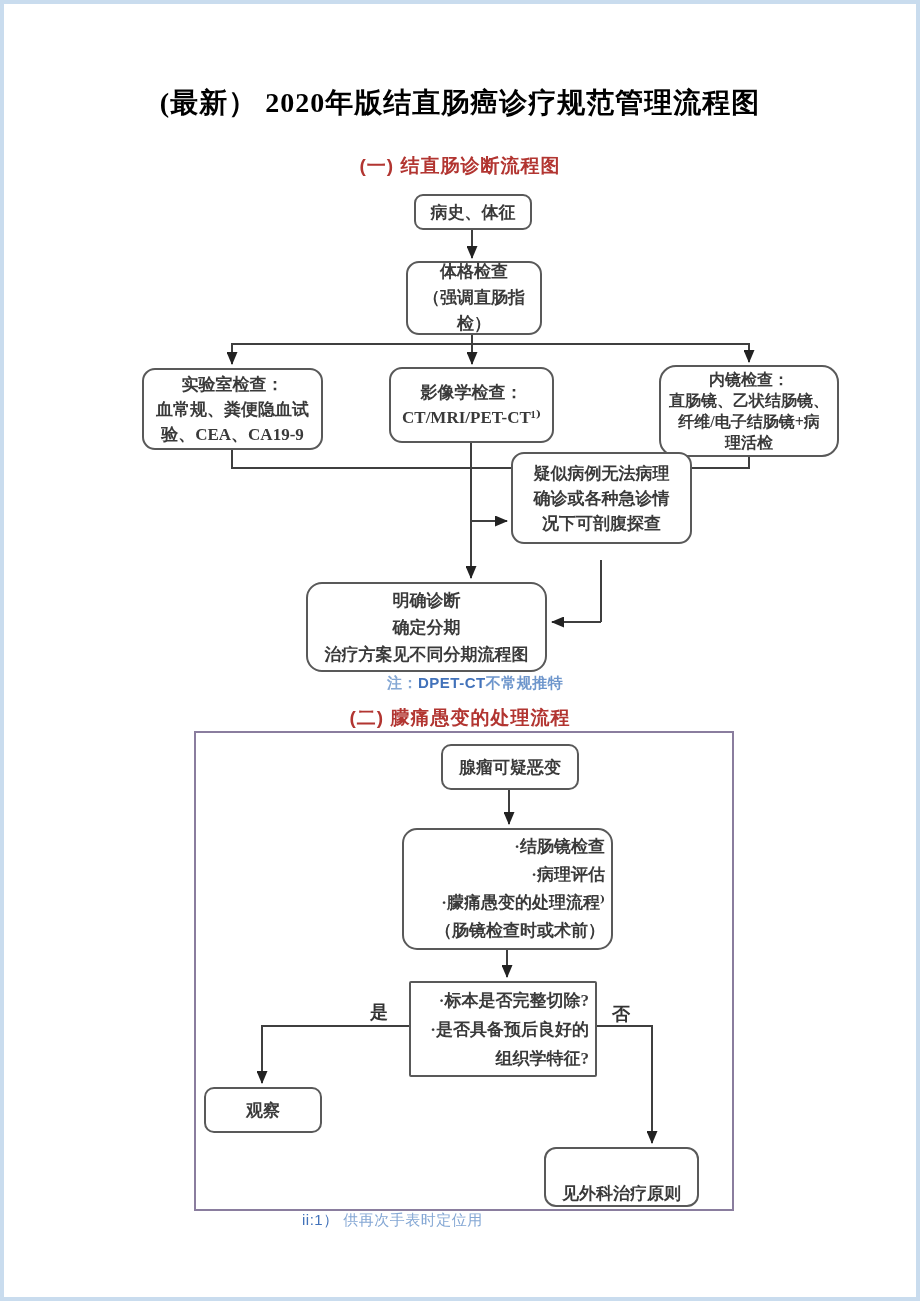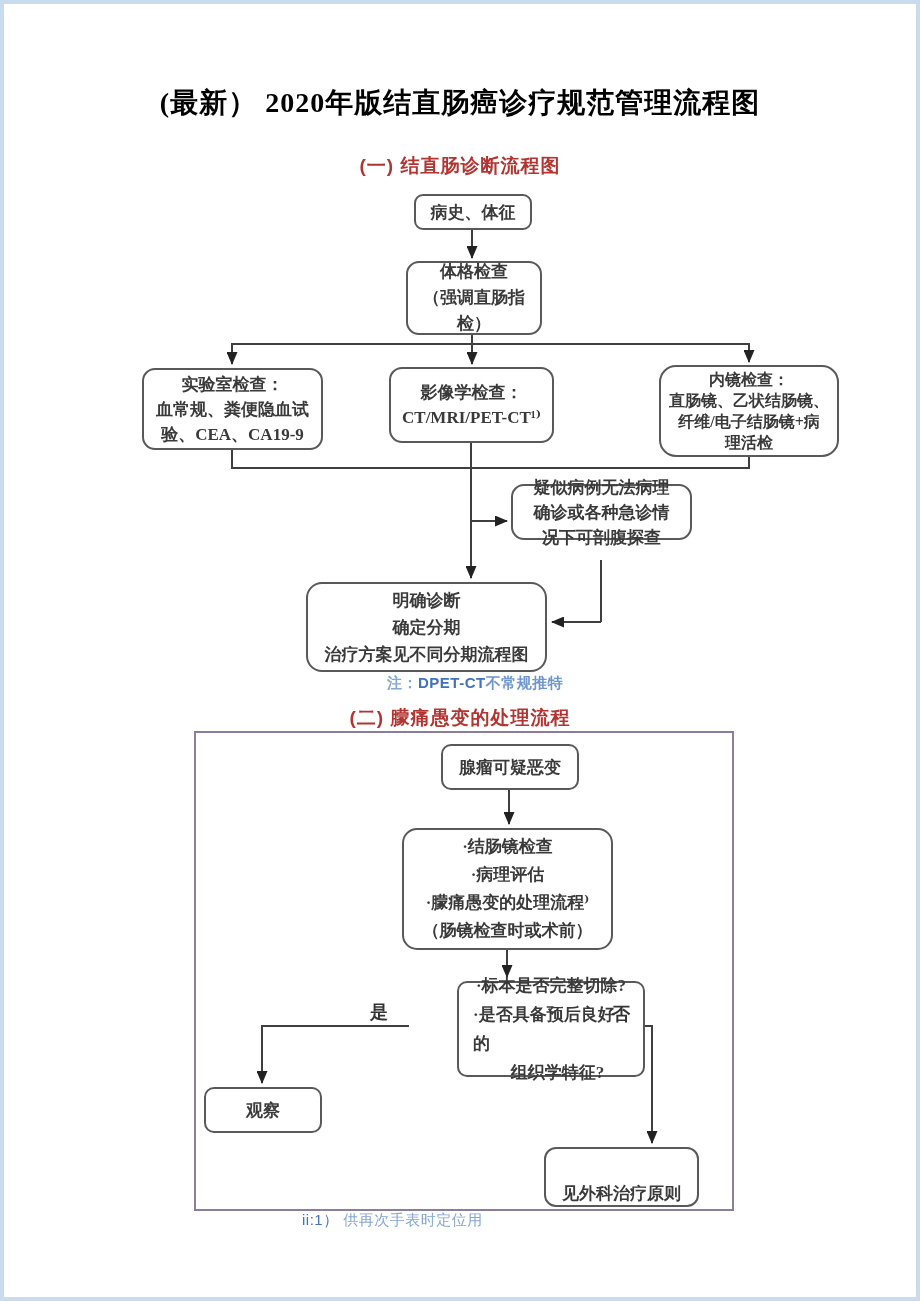--- a/index.html
+++ b/index.html
@@ -20,21 +20,21 @@
   .sec-heading.h1 { top:149px; }
   .sec-heading.h2 { top:701px; }
   .conn { position:absolute; top:0; left:0; }
   .node {
     position:absolute; box-sizing:border-box; background:#ffffff;
     border:2px solid #595959; border-radius:13px;
     display:flex; flex-direction:column; justify-content:center; align-items:center;
     font-family:"Liberation Serif","DejaVu Serif",serif;
     font-weight:bold; color:#3a3a3a; text-align:center;
   }
-  .node.leftalign { align-items:center; text-align:left; padding-left:14px; padding-right:14px; }
+  .node.leftalign { align-items:flex-end; text-align:left; padding-left:14px; padding-right:6px; }
   .node.decision .ln:nth-child(3) { padding-left:13px; }
   .branch-label {
     position:absolute; font-family:"Liberation Serif","DejaVu Serif",serif;
     font-weight:bold; font-size:18px; color:#333333;
   }
   .frame2 {
     position:absolute; left:190px; top:727px; width:540px; height:480px;
     border:2px solid #8a7d9e; box-sizing:border-box; background:transparent;
   }
   .note1 {
@@ -109,21 +109,21 @@
       <div class="ln">CT/MRI/PET-CT¹⁾</div>
     </div>
 
   <div class="node" style="left:655px;top:361px;width:180px;height:92px;font-size:16px;line-height:21px;border-radius:17px;">
       <div class="ln">内镜检查：</div>
       <div class="ln">直肠镜、乙状结肠镜、</div>
       <div class="ln">纤维/电子结肠镜+病</div>
       <div class="ln">理活检</div>
     </div>
 
-  <div class="node" style="left:507px;top:480px;width:181px;height:56px;font-size:17px;line-height:25px;">
+  <div class="node" style="left:507px;top:448px;width:181px;height:92px;font-size:17px;line-height:25px;">
       <div class="ln">疑似病例无法病理</div>
       <div class="ln">确诊或各种急诊情</div>
       <div class="ln">况下可剖腹探查</div>
     </div>
 
   <div class="node" style="left:302px;top:578px;width:241px;height:90px;font-size:17px;line-height:27px;border-radius:16px;">
       <div class="ln">明确诊断</div>
       <div class="ln">确定分期</div>
       <div class="ln">治疗方案见不同分期流程图</div>
     </div>
@@ -138,21 +138,21 @@
       <div class="ln">腺瘤可疑恶变</div>
     </div>
 
   <div class="node leftalign" style="left:398px;top:824px;width:211px;height:122px;font-size:17px;line-height:28px;border-radius:15px;">
       <div class="ln">·结肠镜检查</div>
       <div class="ln">·病理评估</div>
       <div class="ln">·朦痛愚变的处理流程⁾</div>
       <div class="ln">（肠镜检查时或术前）</div>
     </div>
 
-  <div class="node leftalign decision" style="left:405px;top:977px;width:188px;height:96px;font-size:17px;line-height:29px;border-radius:10px;margin-left:48px;">
+  <div class="node leftalign decision" style="left:405px;top:977px;width:188px;height:96px;font-size:17px;line-height:29px;border-radius:2px;">
       <div class="ln">·标本是否完整切除?</div>
       <div class="ln">·是否具备预后良好的</div>
       <div class="ln">组织学特征?</div>
     </div>
 
   <div class="branch-label" style="left:366px;top:996px;">是</div>
   <div class="branch-label" style="left:608px;top:998px;">否</div>
 
   <div class="node" style="left:200px;top:1083px;width:118px;height:46px;font-size:17px;border-radius:10px;">
       <div class="ln">观察</div>

